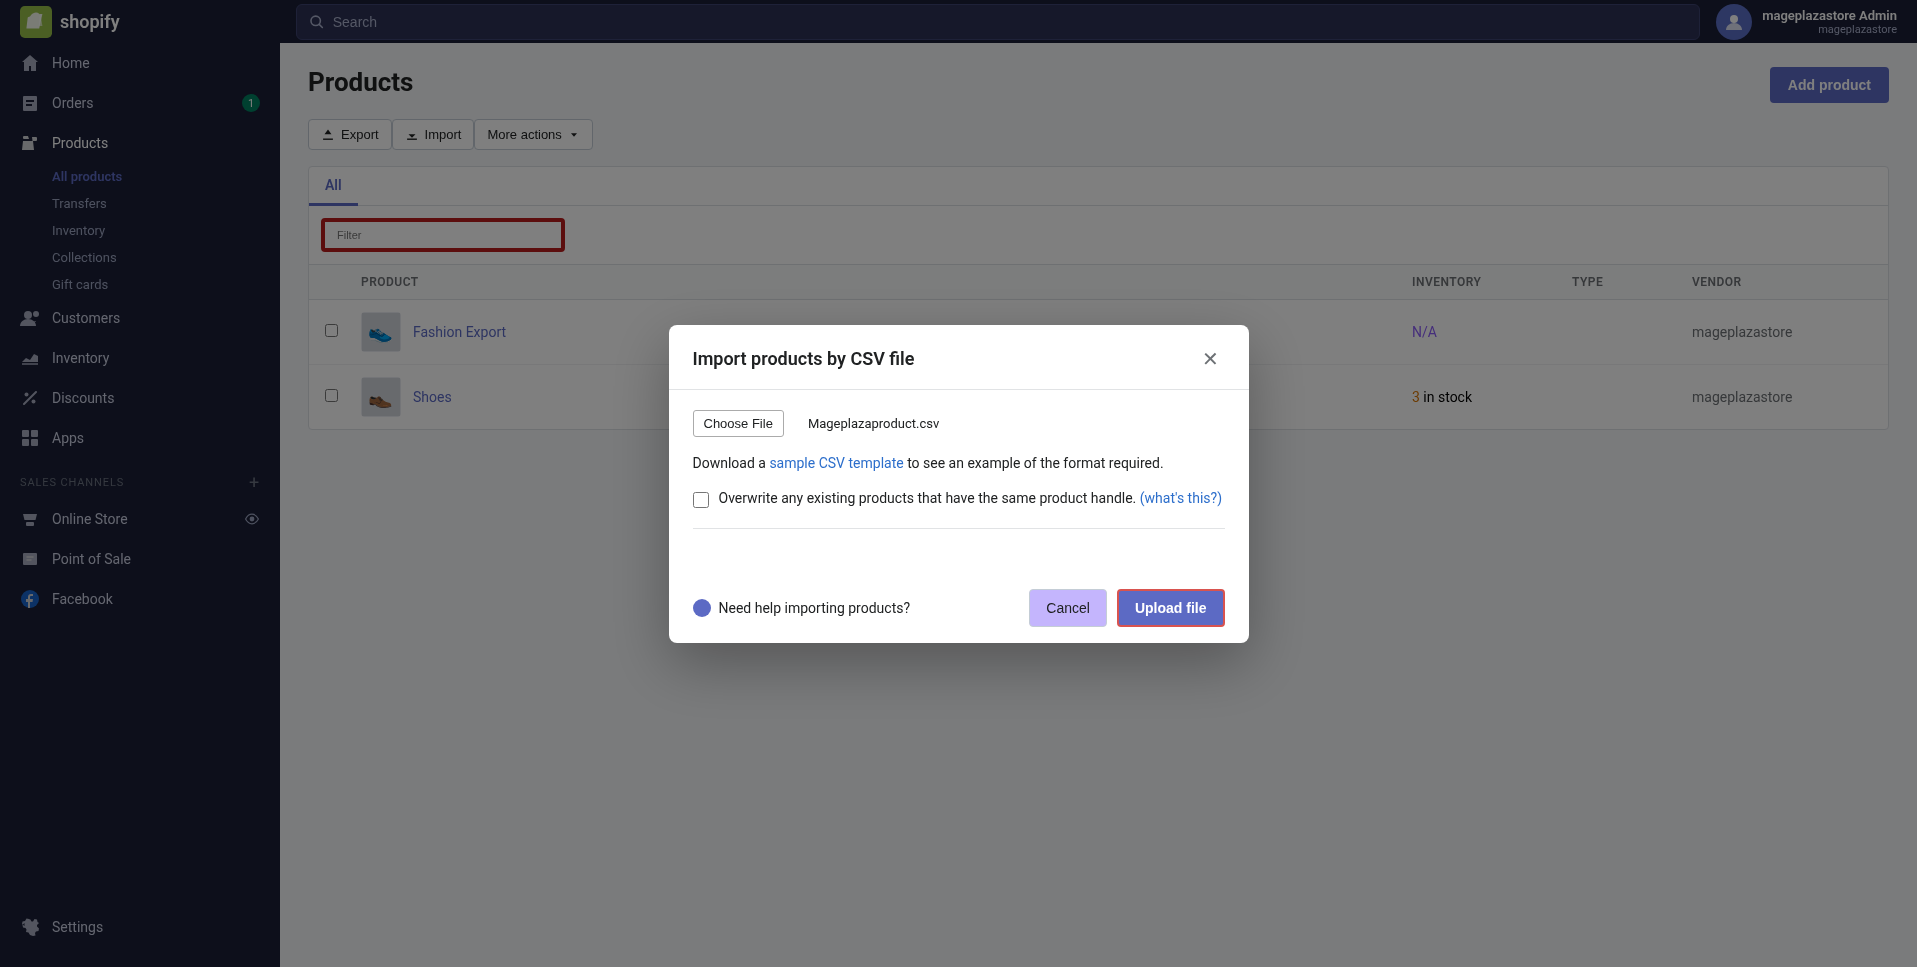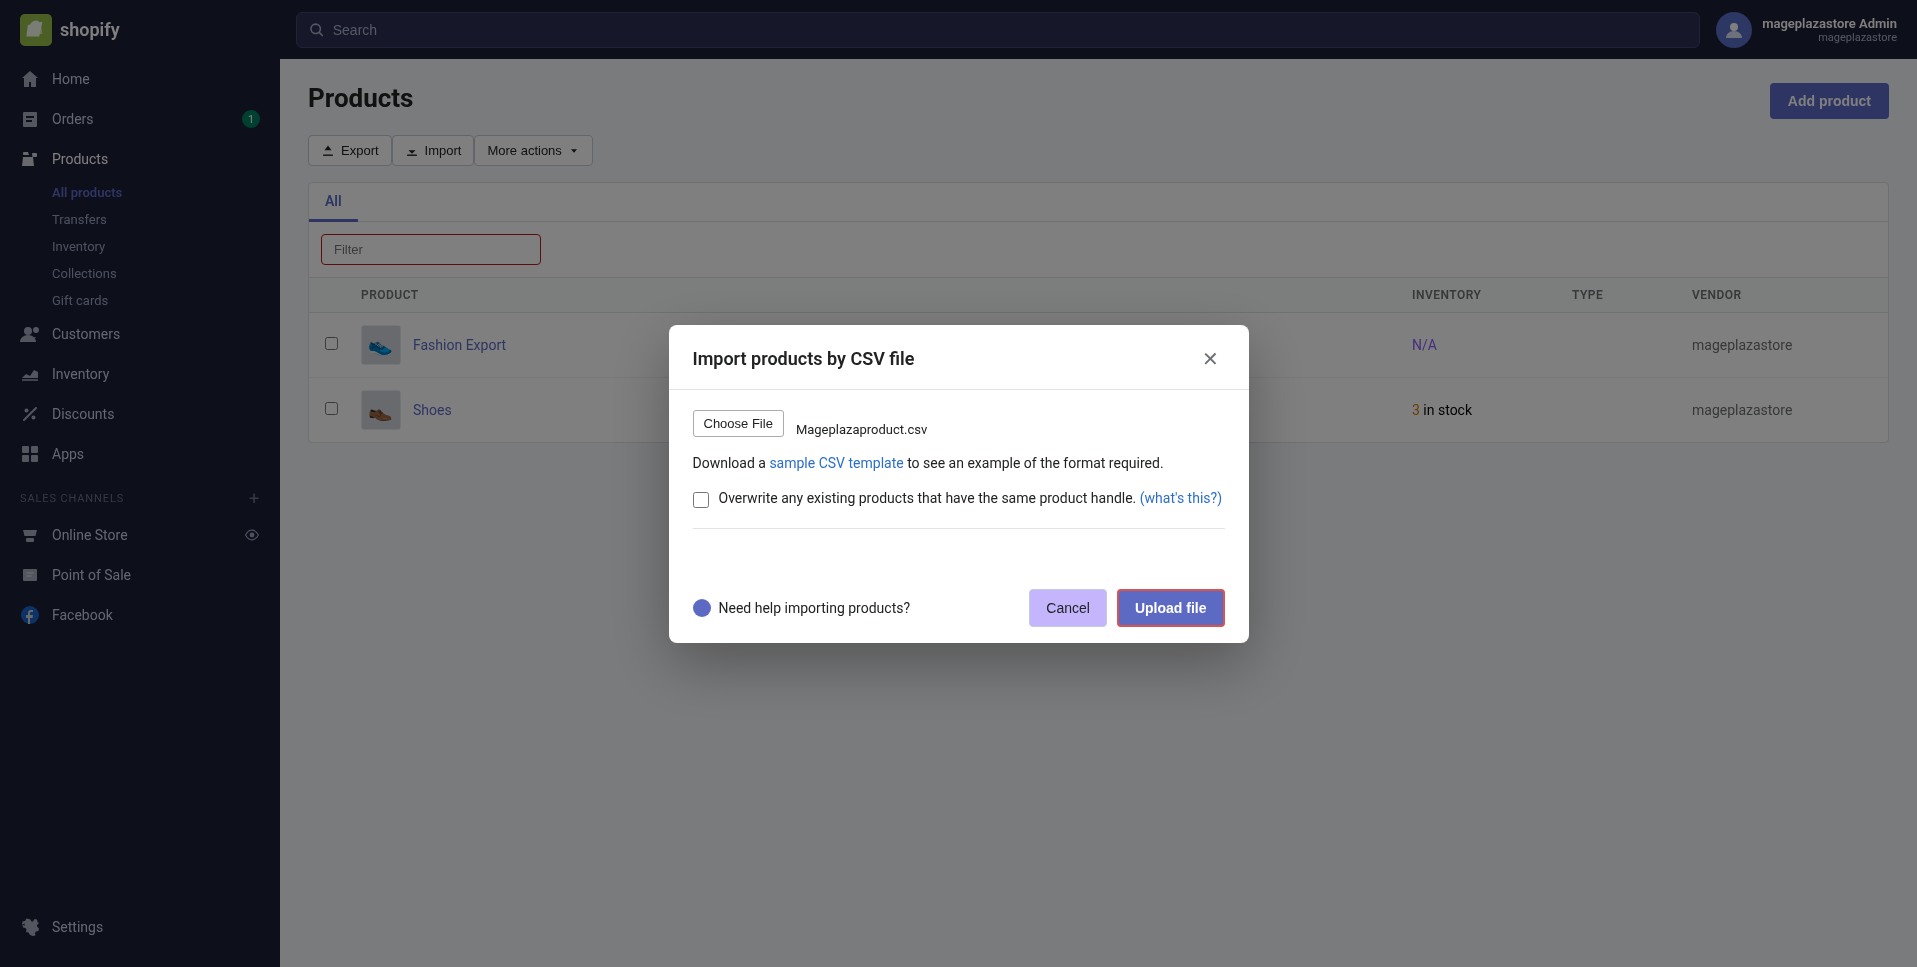--- a/index.html
+++ b/index.html
@@ -1,21 +1,21 @@
 <!DOCTYPE html>
 <html><head>
   <meta charset="utf-8">
   <style>
     * { box-sizing: border-box; margin: 0; padding: 0; }
     body { font-family: -apple-system, BlinkMacSystemFont, 'Segoe UI', Roboto, sans-serif; background: #f4f6f8; display: flex; flex-direction: column; height: 967px; overflow: hidden; }
 
     
     .topnav {
       background: #1a1f36;
-      height: 59px;
+      height: 43px;
       display: flex;
       align-items: center;
       padding: 0 20px;
       flex-shrink: 0;
       gap: 16px;
     }
     .logo-area {
       display: flex;
       align-items: center;
       gap: 8px;
@@ -211,25 +211,25 @@
       background: white;
       border-radius: 4px;
       border: 1px solid #dde0e5;
       overflow: hidden;
     }
     .table-filter-row {
       padding: 12px;
       border-bottom: 1px solid #dde0e5;
     }
     .filter-input {
-      border: 1px solid #b91c1c;
+      border: 4px solid #b91c1c;
       border-radius: 4px;
       padding: 7px 12px;
-      font-size: 13px;
-      width: 220px;
+      font-size: 11px;
+      width: 244px;
       outline: none;
     }
     .table-header {
       display: grid;
       grid-template-columns: 36px 1fr 160px 120px 180px;
       padding: 10px 16px;
       background: #f9fafb;
       border-bottom: 1px solid #dde0e5;
       font-size: 12px;
       font-weight: 600;
@@ -309,22 +309,22 @@
       height: 28px;
       display: flex;
       align-items: center;
       justify-content: center;
     }
     .modal-body {
       padding: 20px 24px;
     }
     .file-input-row {
       display: flex;
-      align-items: flex-end;
-      gap: 12px;
+      align-items: center;
+      gap: 24px;
       margin-bottom: 16px;
     }
     .choose-file-btn {
       background: white;
       border: 1px solid #ababab;
       border-radius: 3px;
       padding: 5px 10px;
       font-size: 13px;
       cursor: pointer;
       color: #202223;

